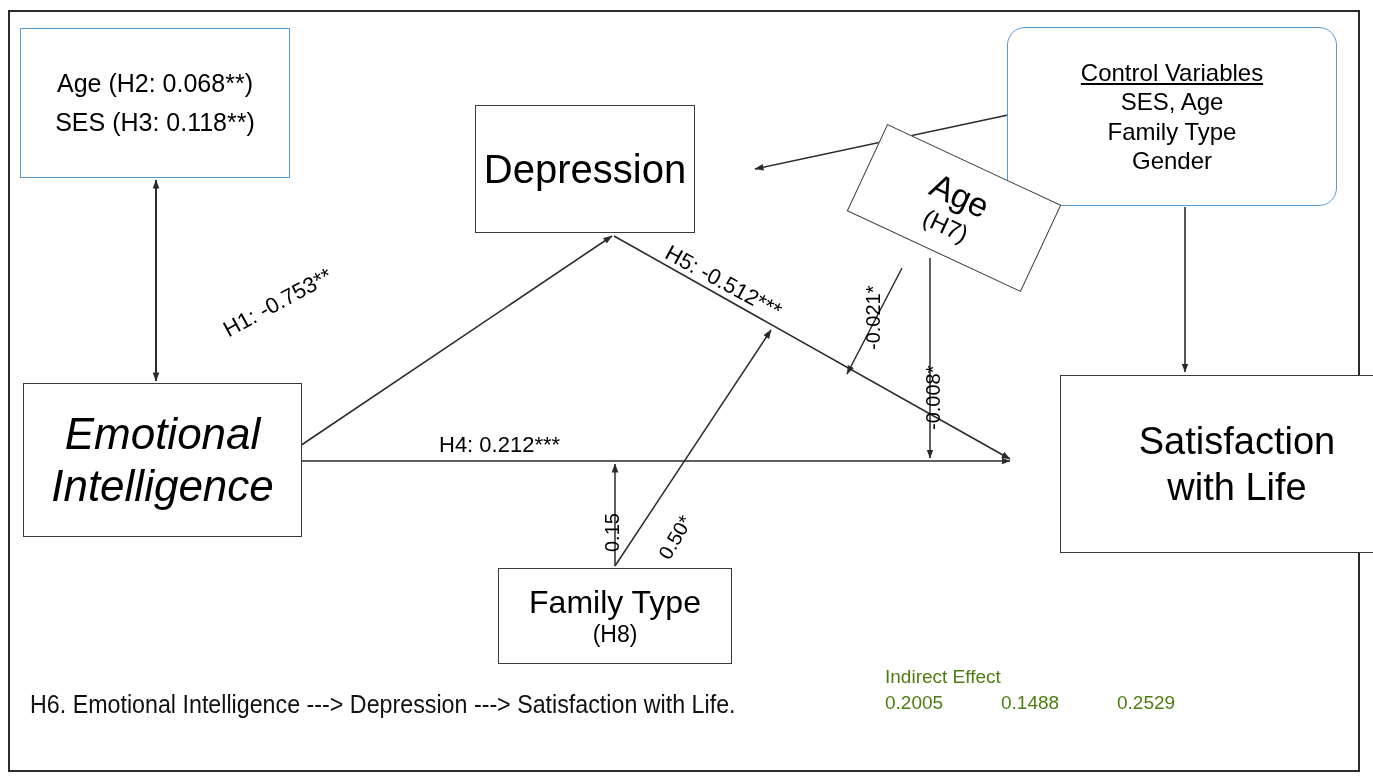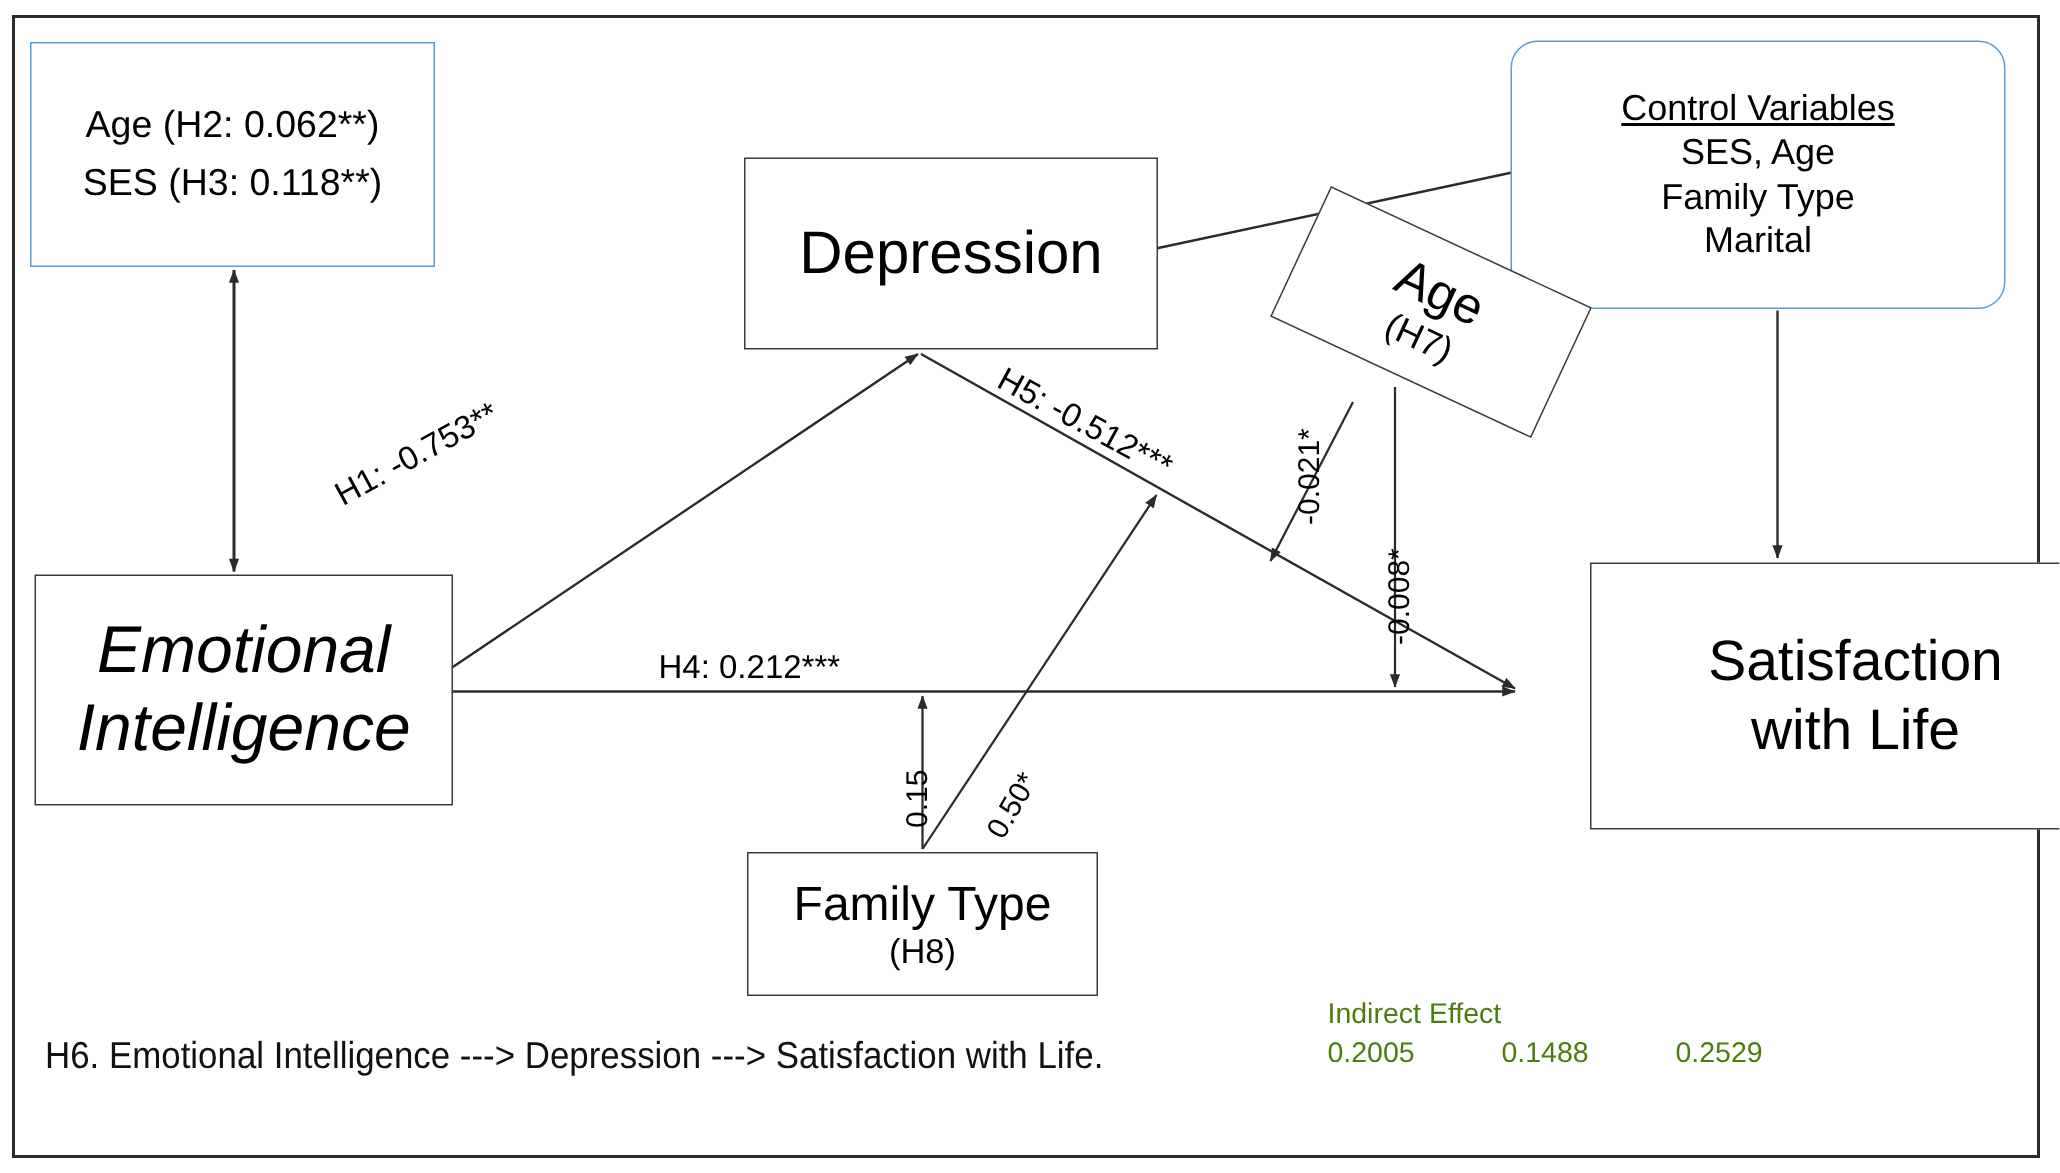--- a/index.html
+++ b/index.html
@@ -6,21 +6,21 @@
   body{font-family:"Liberation Sans", sans-serif;}
   #canvas{position:relative;width:1373px;height:782px;background:#fff;overflow:hidden;}
   #frame{position:absolute;left:8px;top:10px;width:1352px;height:762px;border:2px solid #2b2b2b;box-sizing:border-box;}
   svg.layer{position:absolute;left:0;top:0;width:1373px;height:782px;pointer-events:none;}
 
   .node{position:absolute;box-sizing:border-box;background:#fff;display:flex;flex-direction:column;
         align-items:center;justify-content:center;text-align:center;color:#000;}
   .node.black{border:1.5px solid #3a3a3a;}
   .node.blue{border:1.5px solid #5b9bd5;}
 
-  #box-depression{left:496px;top:105px;width:276px;height:128px;font-size:40px;}
+  #box-depression{left:475px;top:105px;width:220px;height:128px;font-size:40px;}
   #box-ei{left:23px;top:383px;width:279px;height:154px;font-size:44px;line-height:1.18;font-style:italic;}
   #box-swl{left:1060px;top:375px;width:354px;height:178px;font-size:38px;line-height:1.22;}
   #box-agesses{left:20px;top:28px;width:270px;height:150px;font-size:25px;line-height:1.55;}
   #box-control{left:1007px;top:27px;width:330px;height:179px;font-size:24px;line-height:1.22;border-radius:18px;}
   #box-family{left:498px;top:568px;width:234px;height:96px;}
   #box-family .l1{font-size:32px;}
   #box-family .l2{font-size:23px;}
   #box-age7{left:858px;top:160px;width:192px;height:96px;transform:rotate(25deg);transform-origin:50% 50%;}
   #box-age7 .l1{font-size:34px;}
   #box-age7 .l2{font-size:24px;}
@@ -76,29 +76,29 @@
     <line x1="902" y1="268" x2="847" y2="374" stroke="#2b2b2b" stroke-width="1.5" marker-end="url(#ah)"></line>
 
     <line x1="930" y1="258" x2="930" y2="458" stroke="#2b2b2b" stroke-width="1.5" marker-end="url(#ah)"></line>
 
     <line x1="615" y1="566" x2="615" y2="464" stroke="#2b2b2b" stroke-width="1.5" marker-end="url(#ah)"></line>
 
     <line x1="615" y1="566" x2="771" y2="330" stroke="#2b2b2b" stroke-width="1.5" marker-end="url(#ah)"></line>
   </svg>
 
   <div class="node blue" id="box-agesses">
-    <div>Age (H2: 0.062**)</div>
+    <div>Age (H2: 0.068**)</div>
     <div>SES (H3: 0.118**)</div>
   </div>
 
   <div class="node blue" id="box-control">
     <div class="cv-title">Control Variables</div>
     <div>SES, Age</div>
     <div>Family Type</div>
-    <div>Marital</div>
+    <div>Gender</div>
   </div>
 
   <div class="node black" id="box-depression">
     <div>Depression</div>
   </div>
 
   <div class="node black" id="box-ei">
     <div>Emotional</div>
     <div>Intelligence</div>
   </div>

